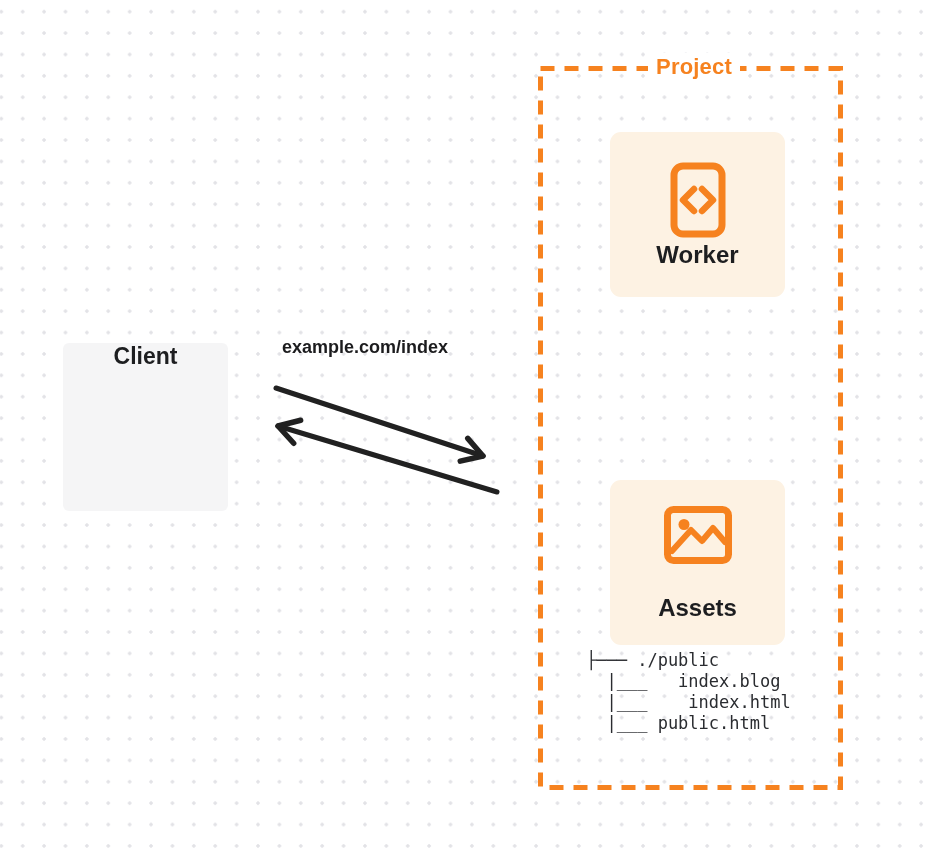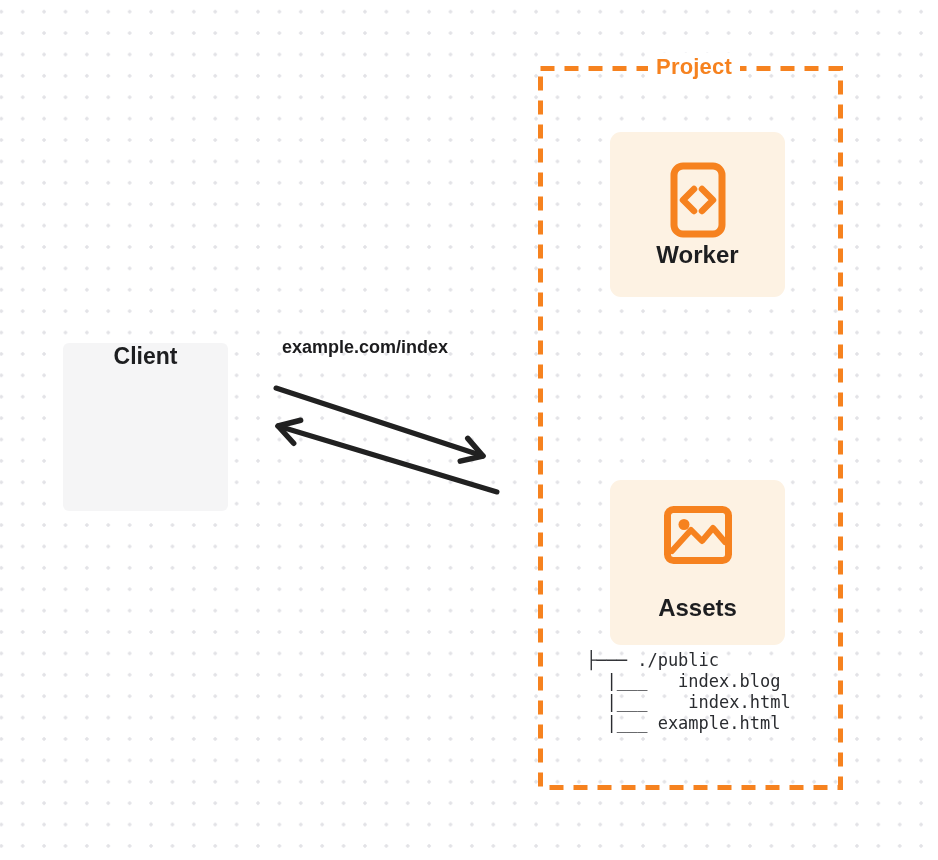--- a/index.html
+++ b/index.html
@@ -128,16 +128,16 @@
       <circle cx="20" cy="18.5" r="5.5" fill="#f6821f"></circle>
       <path d="M8 45 L27 24 L38 35 L49 22 L61 36" fill="none" stroke="#f6821f" stroke-width="6" stroke-linecap="round" stroke-linejoin="round"></path>
     </svg>
     <div class="card-label">Assets</div>
   </div>
 
   <div class="tree">
     <div>├─── ./public</div>
     <div>  |___   index.blog</div>
     <div>  |___    index.html</div>
-    <div>  |___ example.html</div>
+    <div>  |___ public.html</div>
   </div>
 
 </div>
 
 </body></html>

